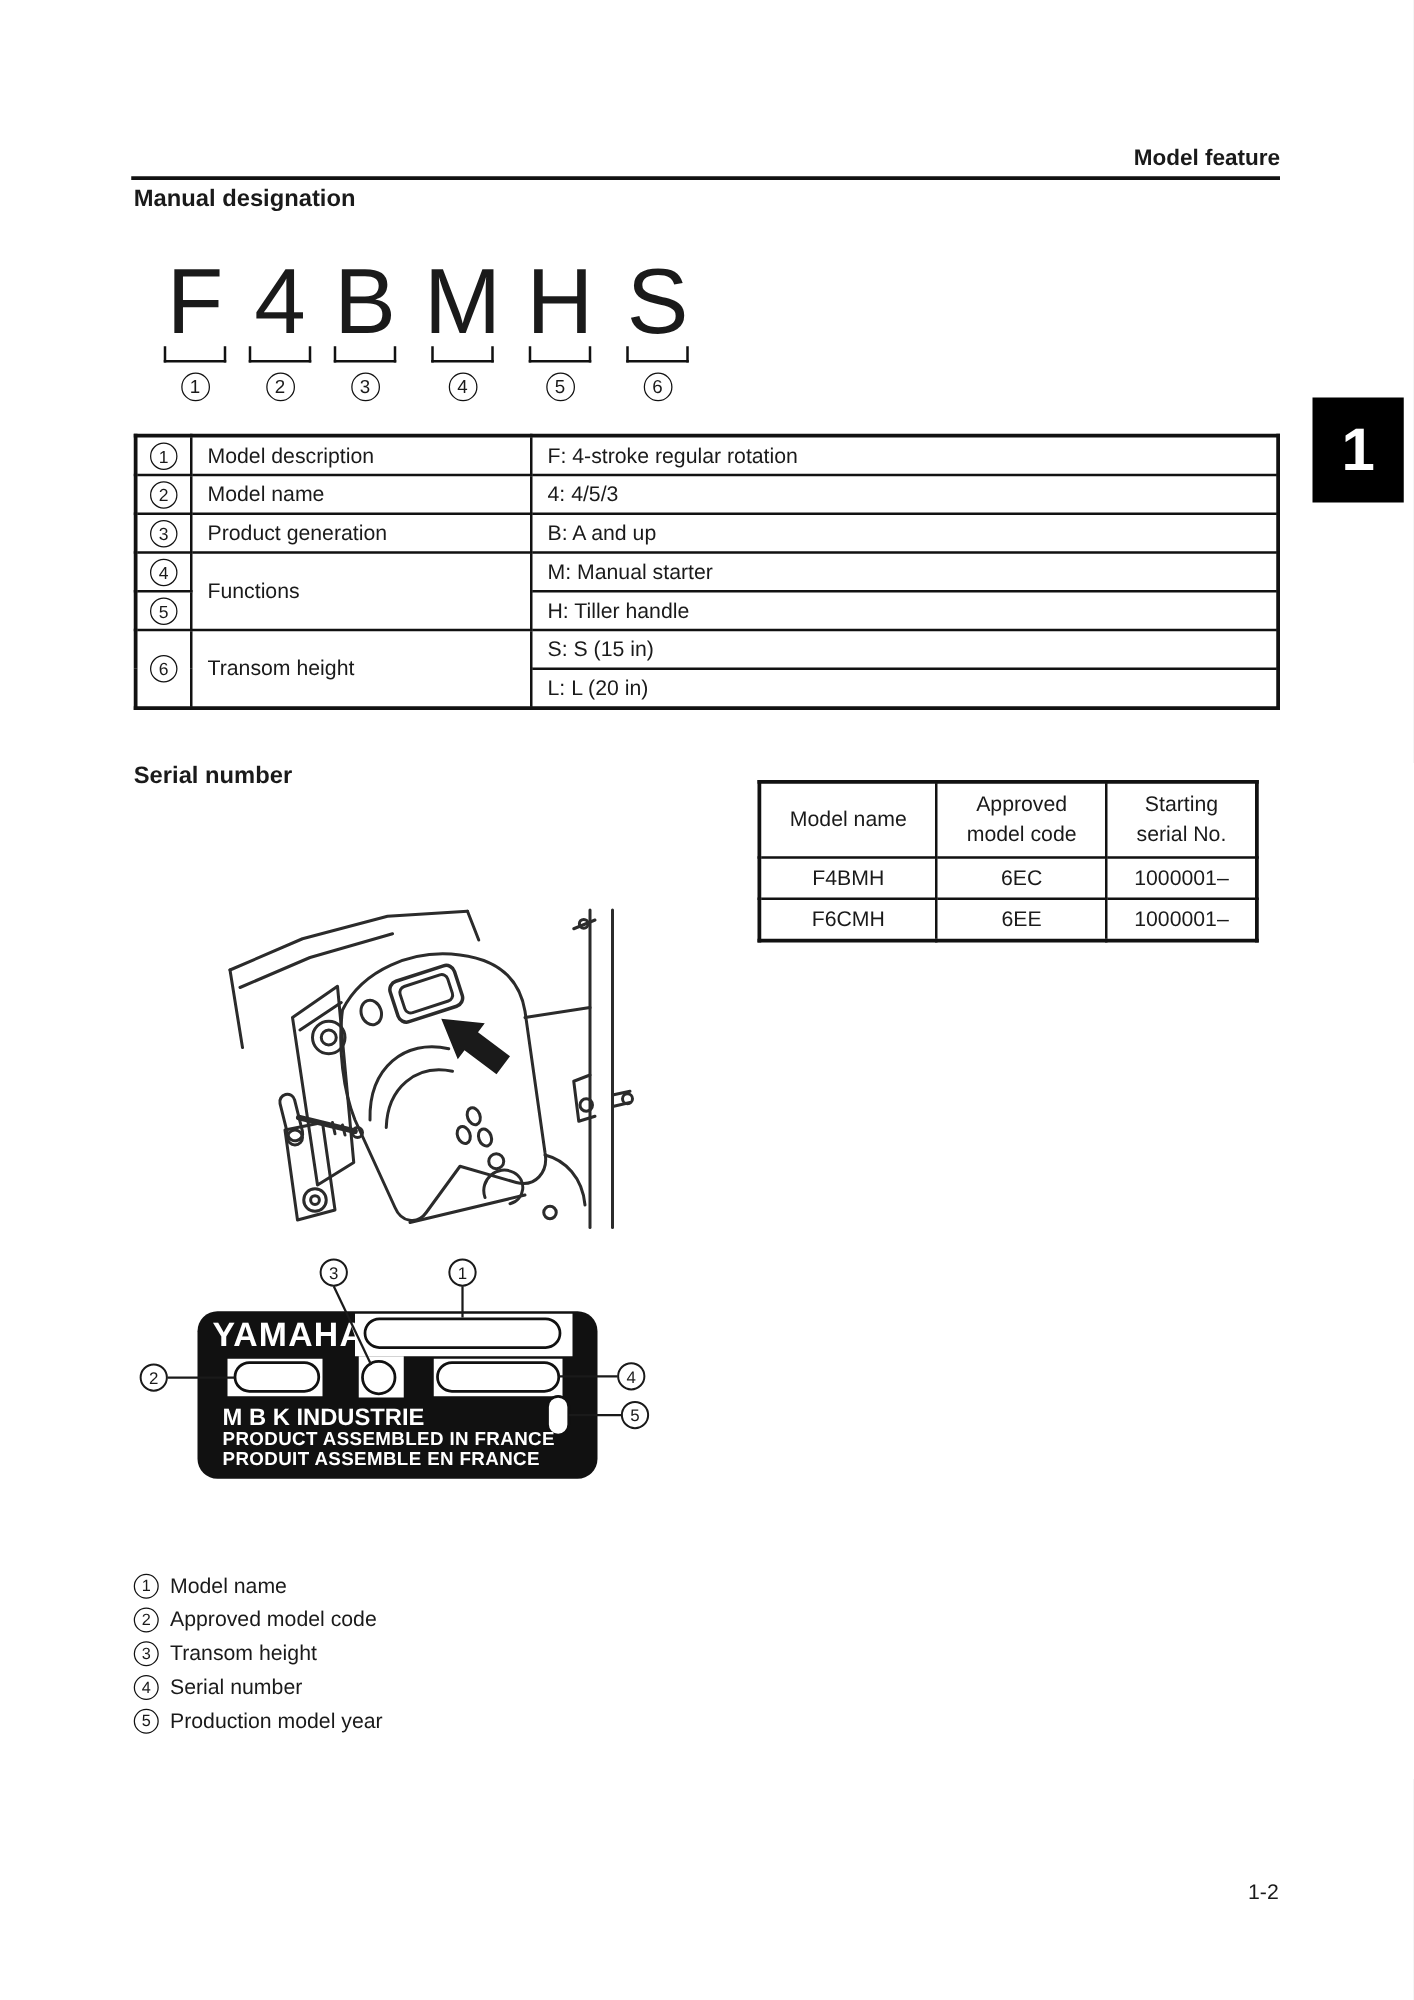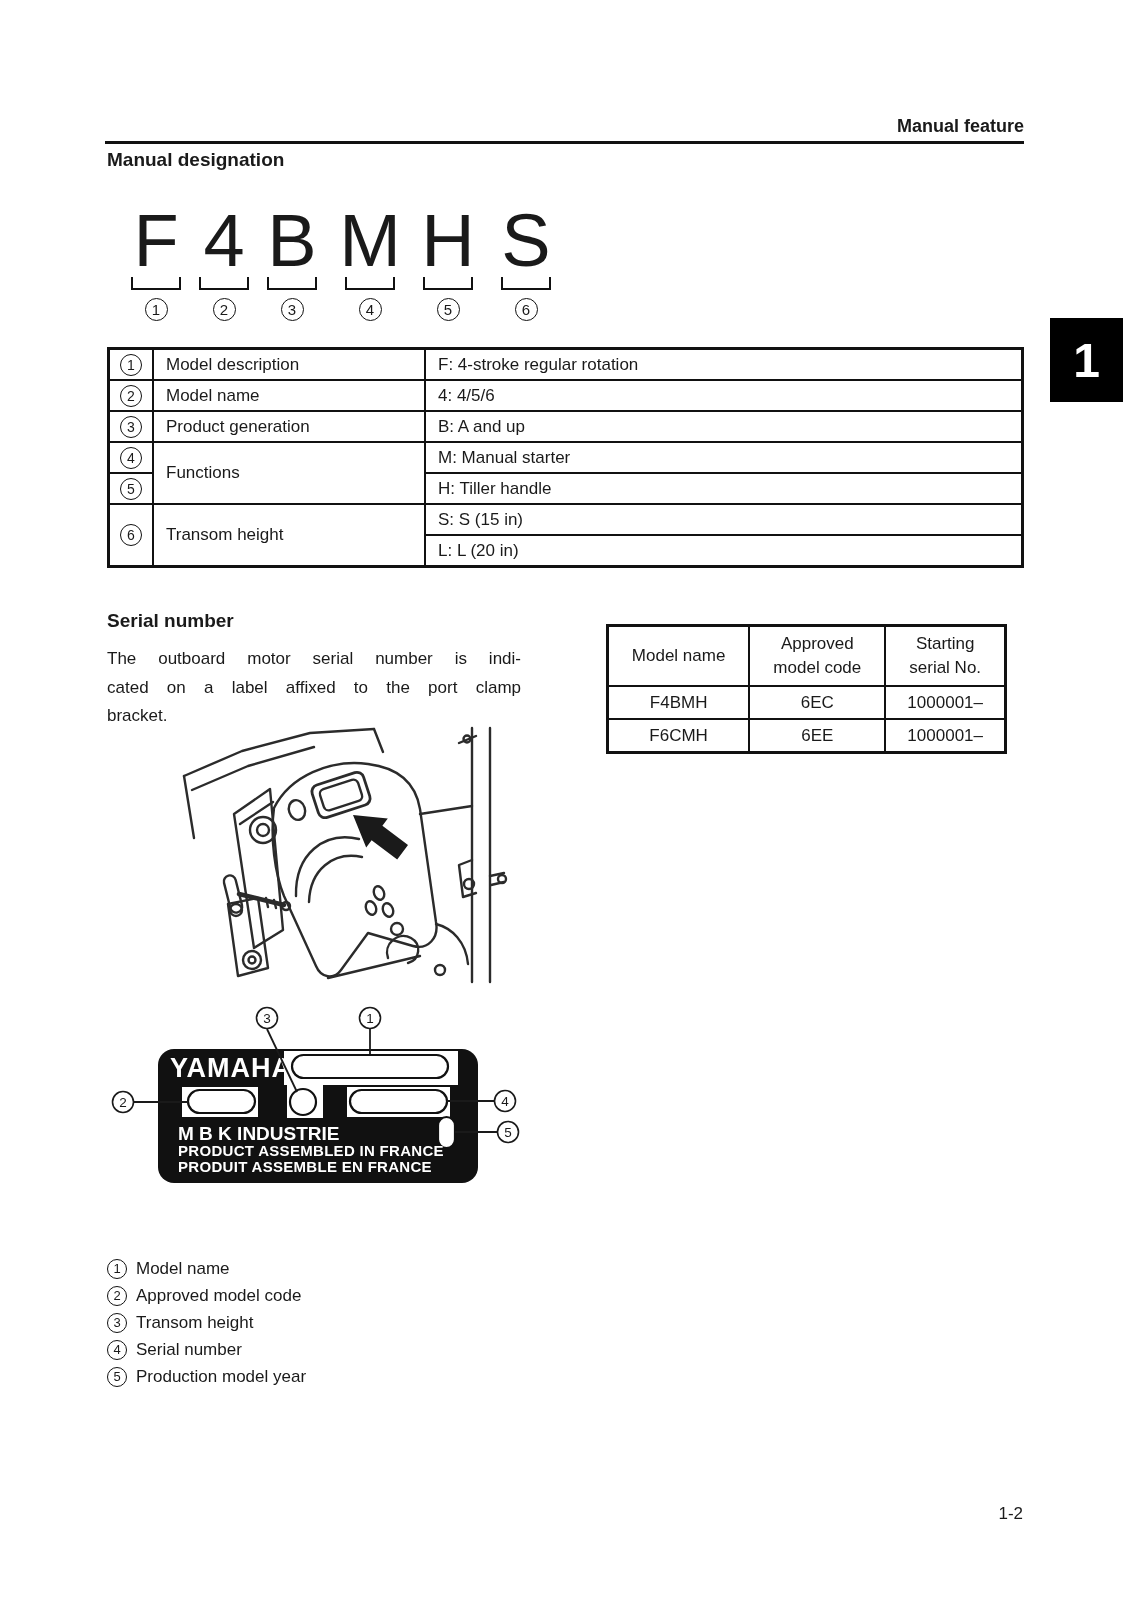--- a/index.html
+++ b/index.html
@@ -61,21 +61,21 @@
   .legend-item{display:flex;align-items:center;height:27px;font-size:17px;}
   .legend-item .circ{width:20px;height:20px;font-size:13px;border-width:1.6px;margin-right:9px;flex:0 0 auto;}
 
   .page-number{position:absolute;top:1504px;right:108px;font-size:17px;}
 </style>
 </head>
 <body>
 
 <div class="page">
 
-  <div class="hdr-title">Manual feature</div>
+  <div class="hdr-title">Model feature</div>
   <div class="hdr-rule"></div>
 
   <div class="sec-title t-designation">Manual designation</div>
 
   <div class="code-diagram">
     <div class="code-slot">
       <div class="big-letter">F</div>
       <div class="bracket"></div>
       <div class="circ">1</div>
     </div>
@@ -113,21 +113,21 @@
             <span class="circ">1</span>
           </td>
       <td class="c2">Model description</td>
       <td>F: 4-stroke regular rotation</td>
     </tr>
     <tr>
       <td class="c1">
             <span class="circ">2</span>
           </td>
       <td class="c2">Model name</td>
-      <td>4: 4/5/6</td>
+      <td>4: 4/5/3</td>
     </tr>
     <tr>
       <td class="c1">
             <span class="circ">3</span>
           </td>
       <td class="c2">Product generation</td>
       <td>B: A and up</td>
     </tr>
     <tr>
       <td class="c1">
@@ -152,25 +152,20 @@
     <tr>
       <td>L: L (20 in)</td>
     </tr>
   </tbody>
     </table>
 
   <div class="chapter-tab">1</div>
 
   <div class="sec-title t-serial">Serial number</div>
 
-  <div class="serial-par">
-    <div class="jline">The outboard motor serial number is indi-</div>
-    <div class="jline">cated on a label affixed to the port clamp</div>
-    <div class="lline">bracket.</div>
-  </div>
 
   <table class="ser-table">
     <tbody>
         <tr>
       <th class="w1">Model name</th>
       <th class="w2">Approved
 model code</th>
       <th class="w3">Starting
 serial No.</th>
     </tr>

